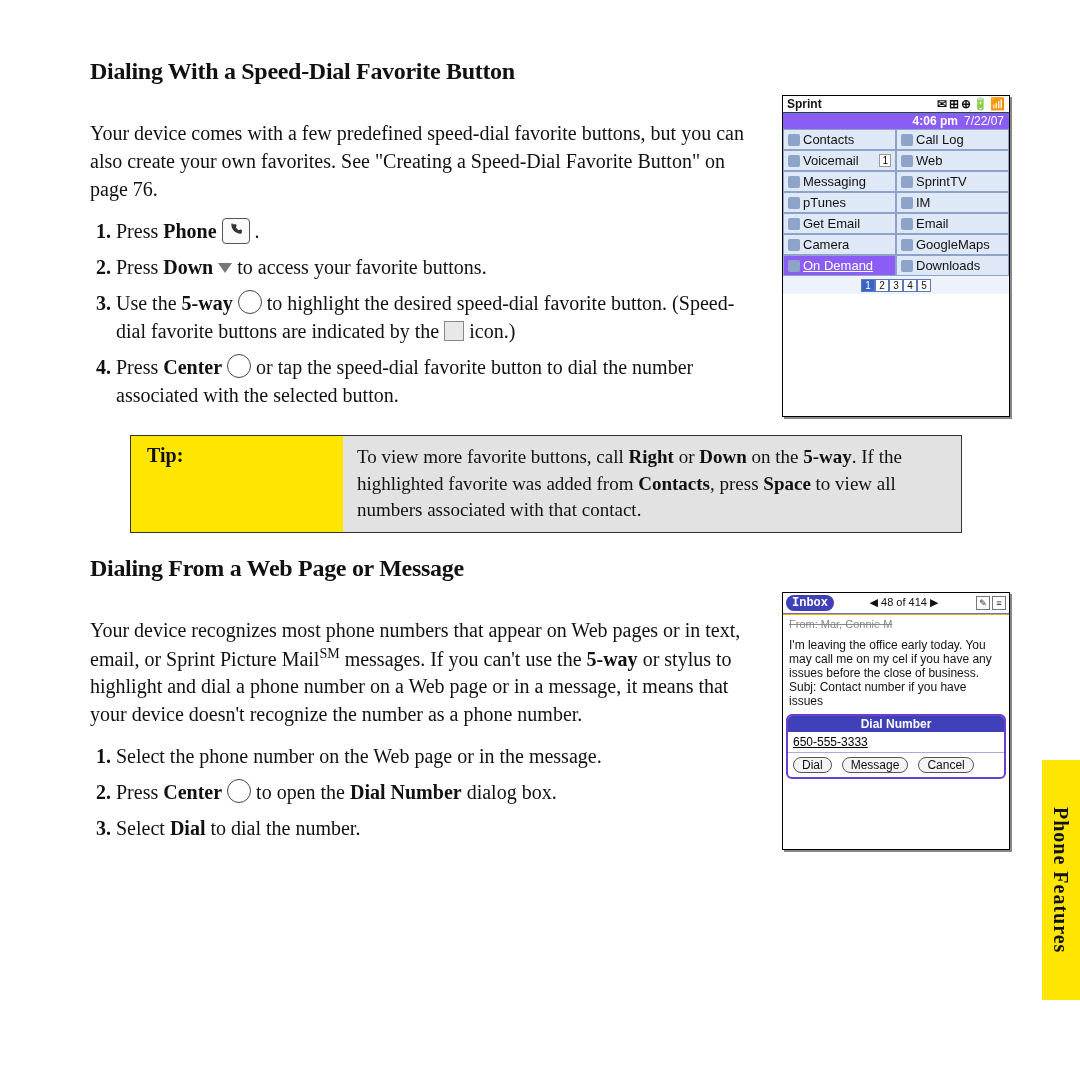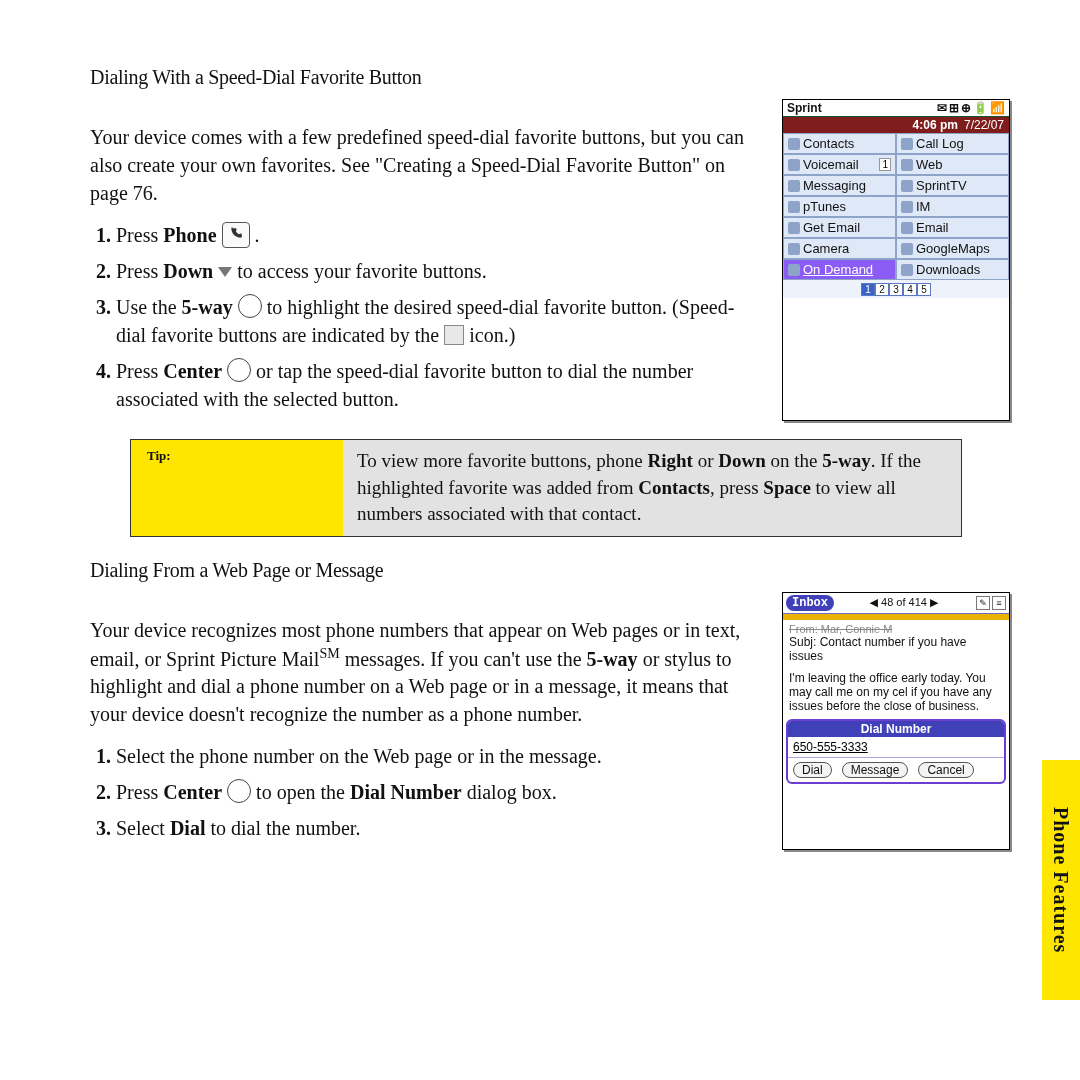--- a/index.html
+++ b/index.html
@@ -24,23 +24,23 @@
     background: #ffe600;
     writing-mode: vertical-rl;
     text-align: center;
     font-family: Georgia, serif;
     font-weight: bold;
     font-size: 20px;
     line-height: 38px;
     letter-spacing: 1px;
   }
   h2 {
-    font-size: 20px;
-    font-weight: 400;
-    margin: 8px 0 10px 0;
+    font-size: 24px;
+    font-weight: 700;
+    margin: 0 0 10px 0;
     letter-spacing: -0.3px;
   }
   .row1 {
     display: flex;
     gap: 28px;
   }
   .col-text { flex: 1; font-size: 20px; line-height: 1.4; margin-top: 24px; }
   .intro { margin: 0 0 14px 0; }
   ol.steps {
     margin: 0; padding: 0 0 0 26px;
@@ -83,21 +83,21 @@
     box-shadow: 2px 2px 0 #888;
     font-family: Tahoma, Verdana, sans-serif;
   }
   .shot1 { width: 226px; font-size:12px; }
   .s1-status {
     display:flex; justify-content:space-between; align-items:center;
     padding: 1px 4px; border-bottom:1px solid #14532d; font-weight:bold;
   }
   .s1-status .icons span { margin-left:2px; }
   .s1-time {
-    background:#7f1d1d; color:#fff; text-align:right;
+    background:#8b5cf6; color:#fff; text-align:right;
     padding:1px 5px; font-size:12px;
   }
   .s1-time .t { font-weight:bold; margin-right:6px; }
   .s1-grid {
     display:grid; grid-template-columns:1fr 1fr;
   }
   .s1-cell {
     background:#dfe8f7; border:1px solid #8ea3c8;
     padding:2px 4px; font-size:13px;
     display:flex; align-items:center; gap:3px;
@@ -117,21 +117,21 @@
   .s1-pager span.cur { background:#3a63c7; color:#fff; }
   .cell-ico { display:inline-block; width:12px; height:12px; background:#8ea3c8; border-radius:2px; }
 
   
   .tip {
     display:flex; border:1px solid #333; margin: 18px 0 22px 40px;
     width: 830px;
   }
   .tip-left {
     width: 180px; background:#ffe600; padding: 8px 16px;
-    font-weight:bold; font-size:13px;
+    font-weight:bold; font-size:20px;
   }
   .tip-right {
     flex:1; background:#e2e2e2; padding: 8px 14px; font-size:19px;
     line-height:1.4;
   }
 
   
   .shot2 { width: 226px; font-size:12px; background:#fff; }
   .s2-top {
     display:flex; align-items:center; justify-content:space-between;
@@ -140,21 +140,21 @@
   .s2-inbox {
     background:#4040b8; color:#fff; font-weight:bold;
     padding:1px 6px; border-radius:8px;font-family:Liberation Mono, monospace;
   }
   .s2-count { font-size:11px; }
   .s2-nav span {
     display:inline-block; width:12px; height:12px;
     border:1px solid #777; margin-left:2px; font-size:9px;
     text-align:center; line-height:12px;
   }
-  .s2-body { padding: 3px 6px 0 6px; font-size:12px; border-top:6px solid #eab308; }
+  .s2-body { padding: 3px 6px 0 6px; font-size:12px; border-top:1px solid #eab308; }
   .s2-dial {
     margin:6px 3px 3px 3px; border:2px solid #6a3ed0; border-radius:6px;
     overflow:hidden;
   }
   .s2-dial-title {
     background:#4040b8; color:#fff; font-weight:bold; text-align:center;
     font-size:12px; padding:1px 0;
   }
   .s2-dial-num {
     padding:3px 5px; border-bottom:1px solid #b0a8e0;
@@ -287,21 +287,21 @@
       </div>
       <div class="s1-pager">
         <span class="cur">1</span><span>2</span><span>3</span><span>4</span><span>5</span>
       </div>
     </div>
   </div>
 
   <div class="tip">
     <div class="tip-left">Tip:</div>
     <div class="tip-right">
-      <span>To view more favorite buttons, phone </span><b>Right</b><span> or </span><b>Down</b><span> on the </span><b>5-way</b><span>. If the highlighted favorite was added from </span><b>Contacts</b><span>, press </span><b>Space</b><span> to view all numbers associated with that contact.</span>
+      <span>To view more favorite buttons, call </span><b>Right</b><span> or </span><b>Down</b><span> on the </span><b>5-way</b><span>. If the highlighted favorite was added from </span><b>Contacts</b><span>, press </span><b>Space</b><span> to view all numbers associated with that contact.</span>
     </div>
   </div>
 
   <h2>Dialing From a Web Page or Message</h2>
 
   <div class="row1">
     <div class="col-text">
       <p class="intro">
         <span>Your device recognizes most phone numbers that appear on Web pages or in text, email, or Sprint Picture Mail</span><sup style="font-size:14px;">SM</sup><span> messages. If you can't use the </span><b>5-way</b><span> or stylus to highlight and dial a phone number on a Web page or in a message, it means that your device doesn't recognize the number as a phone number.</span>
       </p>
@@ -321,22 +321,22 @@
     <div class="shot shot2">
       <div class="s2-top">
         <span class="s2-inbox">Inbox</span>
         <span class="s2-count">◀ <span>48 of 414</span> ▶</span>
         <span class="s2-nav">
           <span>✎</span><span>≡</span>
         </span>
       </div>
       <div class="s2-body">
         <div style="text-decoration:line-through;color:#888;font-size:11px;">From: Mar, Connie M</div>
+        <div style="margin-top:8px;">I'm leaving the office early today. You may call me on my cel if you have any issues before the close of business.</div>
         <div>Subj: Contact number if you have issues</div>
-        <div style="margin-top:8px;">I'm leaving the office early today. You may call me on my cel if you have any issues before the close of business.</div>
       </div>
       <div class="s2-dial">
         <div class="s2-dial-title">Dial Number</div>
         <div class="s2-dial-num">650-555-3333</div>
         <div class="s2-dial-btns">
           <span class="s2-btn">Dial</span>
           <span class="s2-btn">Message</span>
           <span class="s2-btn">Cancel</span>
         </div>
       </div>

